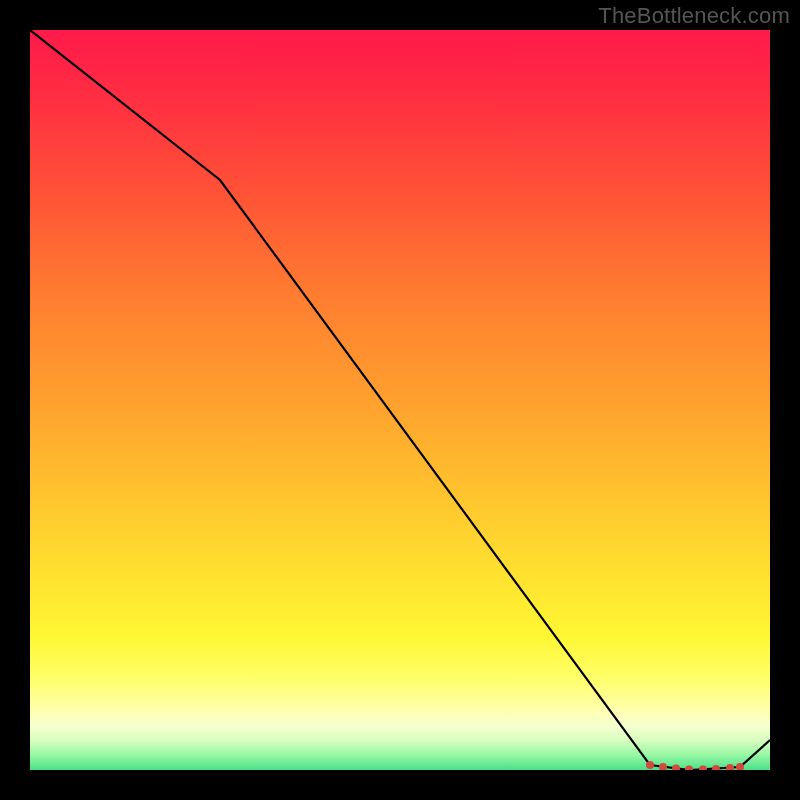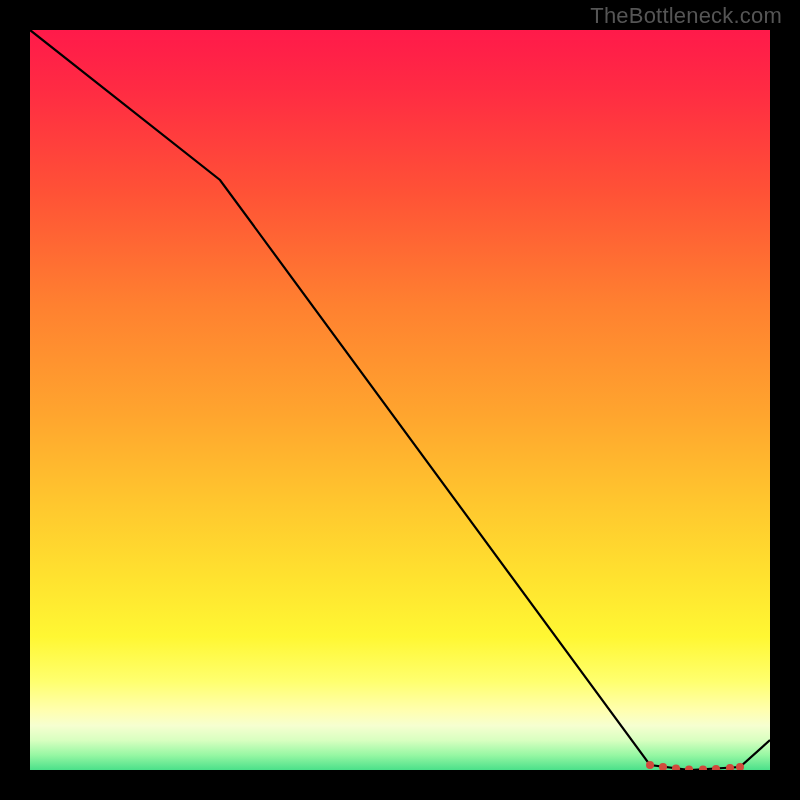--- a/index.html
+++ b/index.html
@@ -13,21 +13,21 @@
   }
   .container {
     position: relative;
     width: 800px;
     height: 800px;
     background: #000;
   }
   .watermark {
     position: absolute;
     top: 3px;
-    right: 18px;
+    right: 10px;
     color: #555;
     font-size: 22px;
     font-weight: 500;
     letter-spacing: 0.2px;
     z-index: 20;
   }
   .plot-area {
     position: absolute;
     left: 30px;
     top: 30px;

